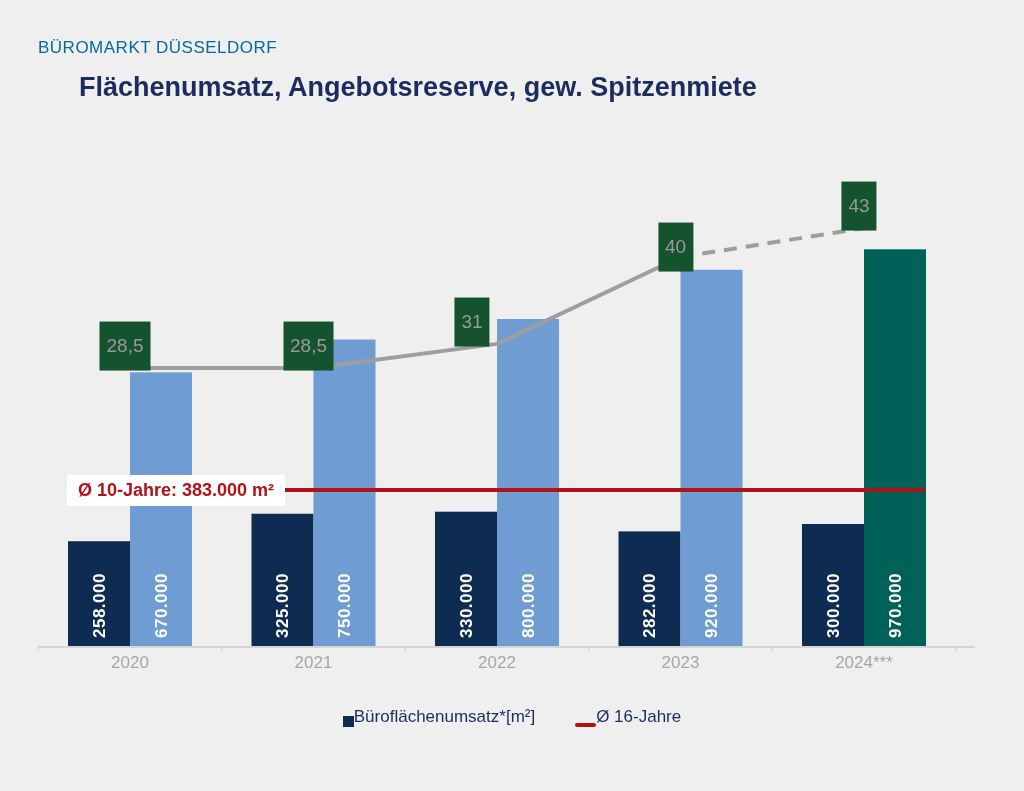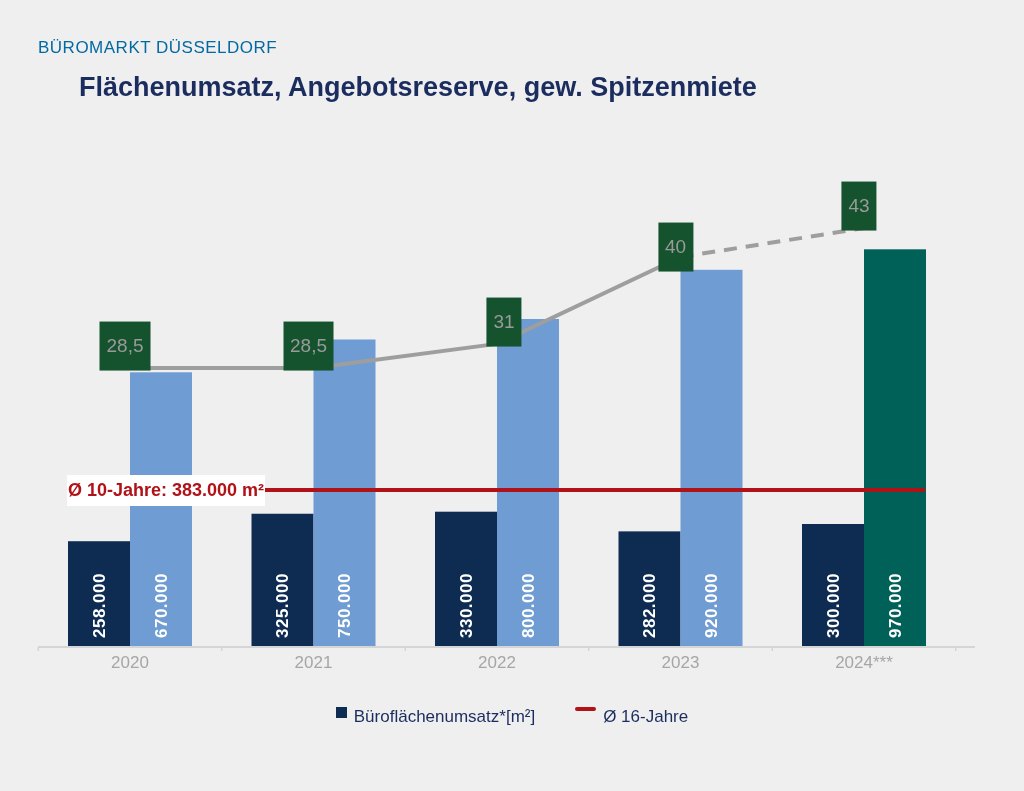--- a/index.html
+++ b/index.html
@@ -46,31 +46,31 @@
     padding: 14px 7px;
     white-space: nowrap;
   }
   .ref-label {
     position: absolute;
     left: 67px; top: 475px;
     height: 31px; line-height: 31px;
     background: #ffffff;
     color: #b01217;
     font-size: 18px; font-weight: bold;
-    padding: 0 1px;
+    padding: 0 11px;
     white-space: nowrap;
   }
   .legend {
     position: absolute; left: 0; top: 707px;
     width: 1024px;
     display: flex; justify-content: center; align-items: center;
     gap: 40px;
   }
   .legend-item {
-    display: flex; align-items: flex-start; gap: 7px;
+    display: flex; align-items: flex-end; 
     color: #1b2d5e; font-size: 17px;
     white-space: nowrap;
   }
   .legend-marker.marker-square { width: 11px; height: 11px; display: inline-block; }
   .legend-marker.marker-dash { width: 21px; height: 4px; display: inline-block; border-radius: 2px; }
   .footnotes {
     position: absolute; left: 38px; top: 751px;
     font-size: 13px; color: #9f9f9f; line-height: 1.5;
     white-space: pre-wrap;
   }
@@ -118,21 +118,21 @@
       <text x="344.5" y="638" fill="#ffffff" font-size="17" font-weight="bold" text-anchor="start" letter-spacing="0.5" dominant-baseline="central" transform="rotate(-90 344.5 638)">750.000</text>
       <text x="528" y="638" fill="#ffffff" font-size="17" font-weight="bold" text-anchor="start" letter-spacing="0.5" dominant-baseline="central" transform="rotate(-90 528 638)">800.000</text>
       <text x="711.5" y="638" fill="#ffffff" font-size="17" font-weight="bold" text-anchor="start" letter-spacing="0.5" dominant-baseline="central" transform="rotate(-90 711.5 638)">920.000</text>
       <text x="895" y="638" fill="#ffffff" font-size="17" font-weight="bold" text-anchor="start" letter-spacing="0.5" dominant-baseline="central" transform="rotate(-90 895 638)">970.000</text>
     </svg>
 
   <div id="chart-overlay">
     <div class="ref-label">Ø 10-Jahre: 383.000 m²</div>
   <div class="line-label" style="left: 125px; top: 346px;">28,5</div>
       <div class="line-label" style="left: 308.5px; top: 346px;">28,5</div>
-      <div class="line-label" style="left: 504px; top: 321.875px;">31</div>
+      <div class="line-label" style="left: 472px; top: 321.875px;">31</div>
       <div class="line-label" style="left: 675.5px; top: 235.025px; margin-top: 12px;">40</div>
       <div class="line-label" style="left: 859px; top: 206.075px;">43</div>
     </div>
 
   <div class="legend" id="legend">
       <div class="legend-item">
         <span class="legend-marker marker-square" style="background: rgb(14, 43, 82);"></span>
         <span>Büroflächenumsatz*[m²]</span>
       </div>
       <div class="legend-item">

